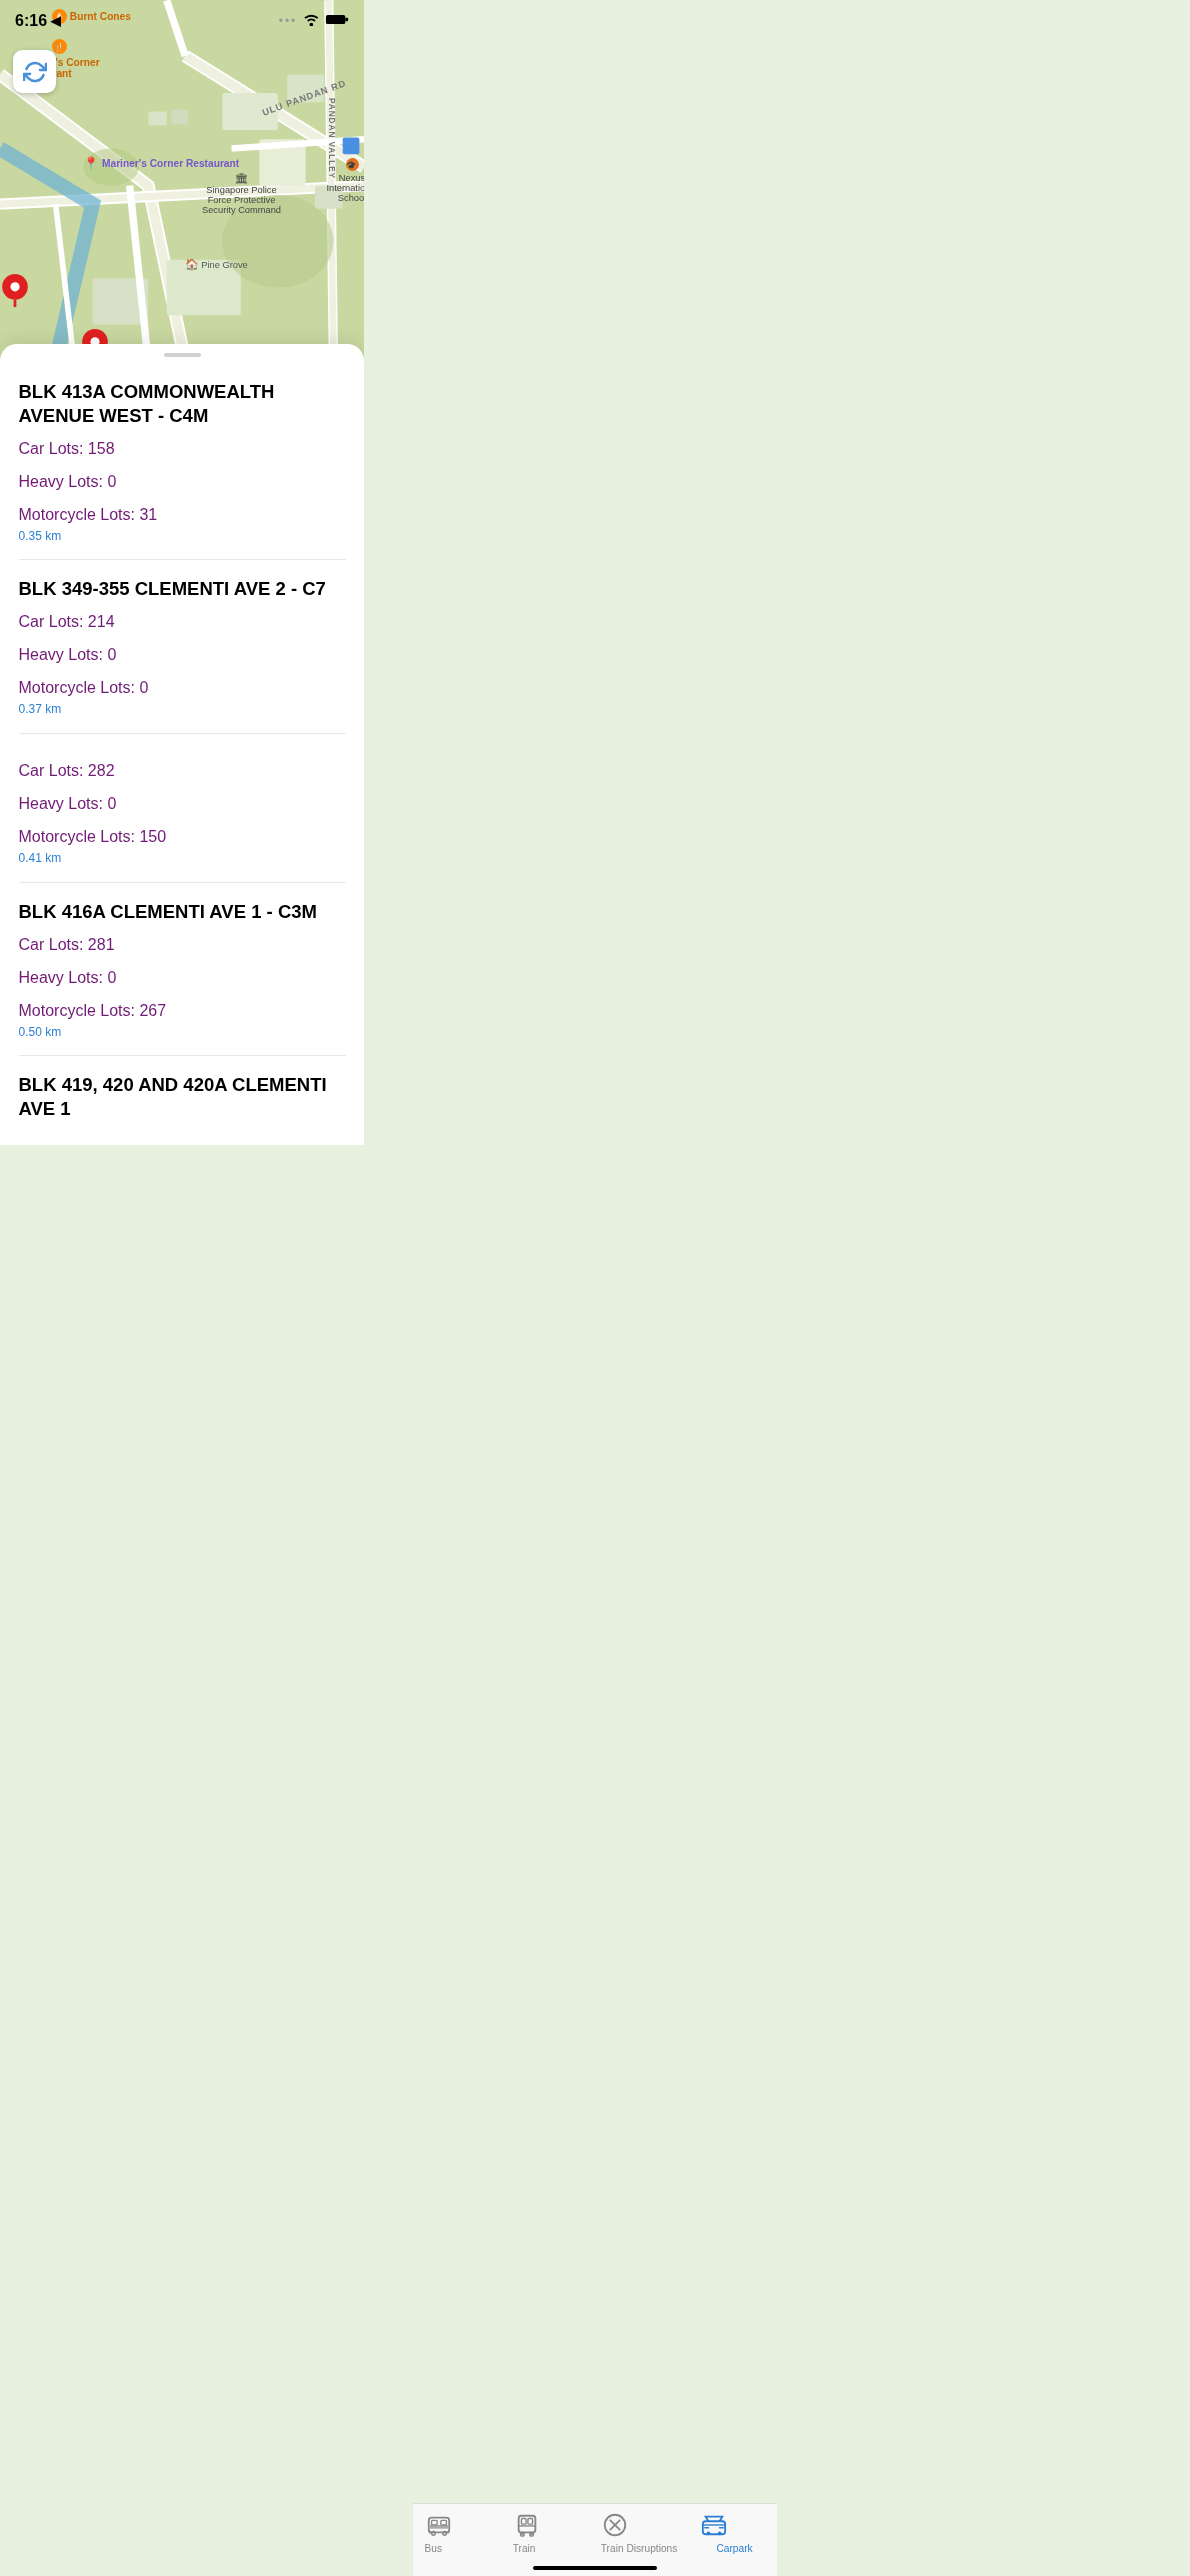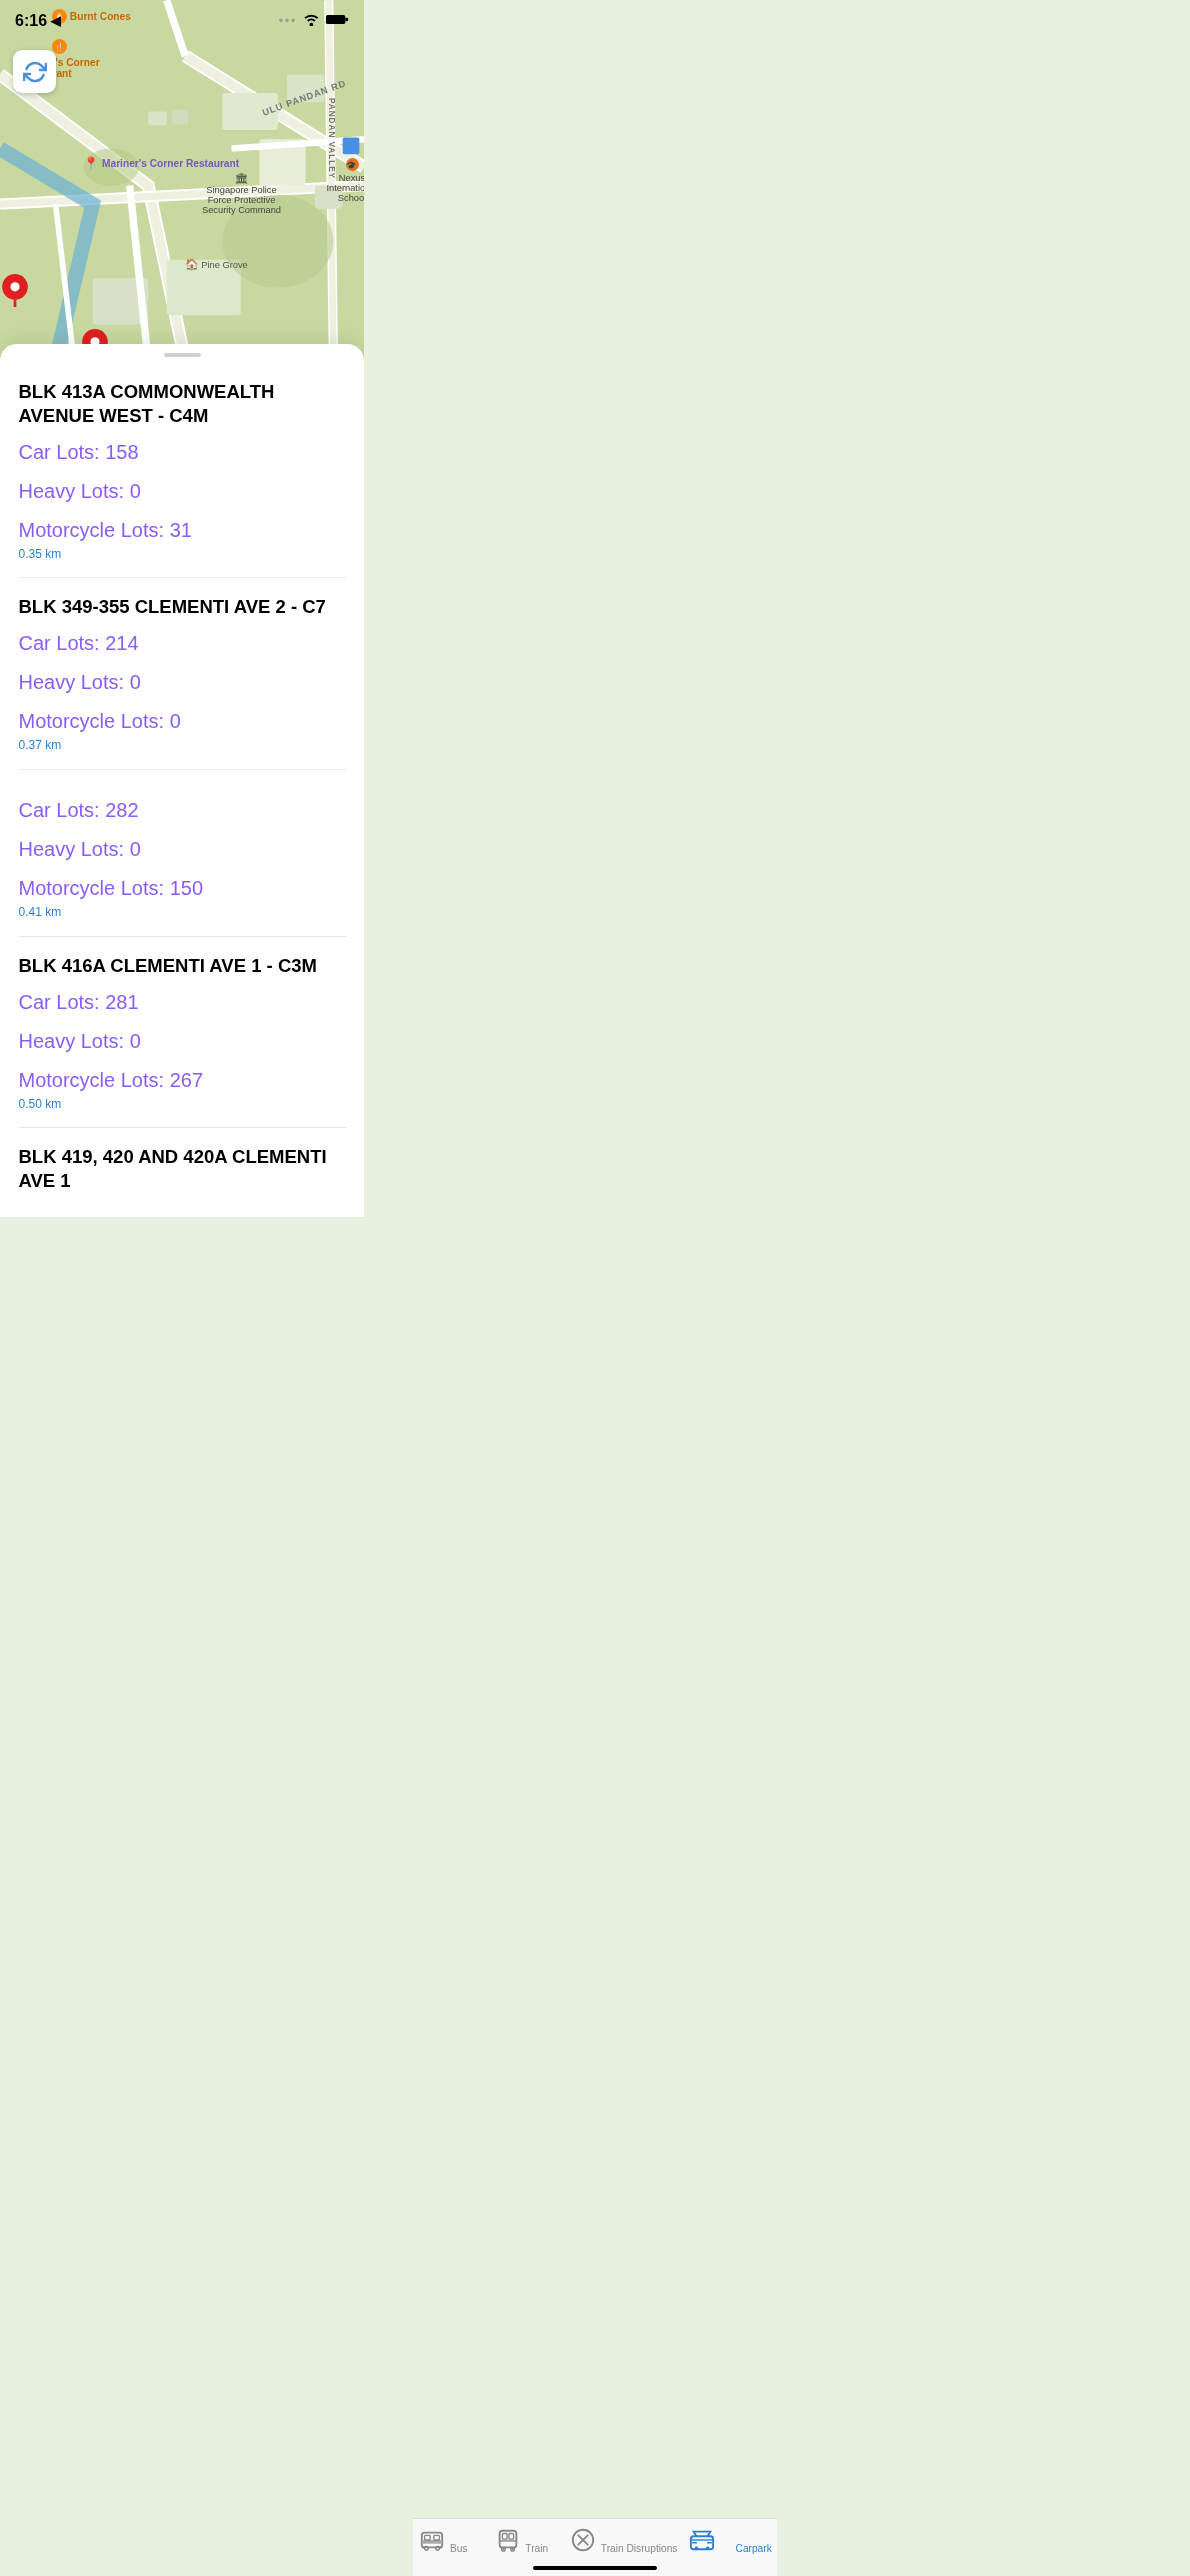--- a/index.html
+++ b/index.html
@@ -125,22 +125,22 @@
 
     .carpark-name {
       font-size: 18.5px;
       font-weight: 700;
       color: #000;
       line-height: 1.3;
       margin-bottom: 7.4px;
     }
 
     .carpark-detail {
-      font-size: 20px;
-      color: #8b5cf6;
+      font-size: 16px;
+      color: #701a75;
       line-height: 1.5;
       margin-top: 9px;
     }
 
     .carpark-distance {
       font-size: 12px;
       color: #2a7fd4;
       margin-top: 1.9px;
     }
 
@@ -155,22 +155,22 @@
       border-top: 0.9px solid #ddd;
       display: flex;
       justify-content: space-around;
       align-items: center;
       padding: 7.4px 0 22px;
       z-index: 200;
     }
 
     .nav-item {
       display: flex;
-      flex-direction: row;
-      align-items: flex-end;
+      flex-direction: column;
+      align-items: flex-start;
       gap: 3.7px;
       cursor: pointer;
       min-width: 65px;
     }
 
     .nav-icon {
       width: 28px;
       height: 28px;
       display: flex;
       align-items: center;

